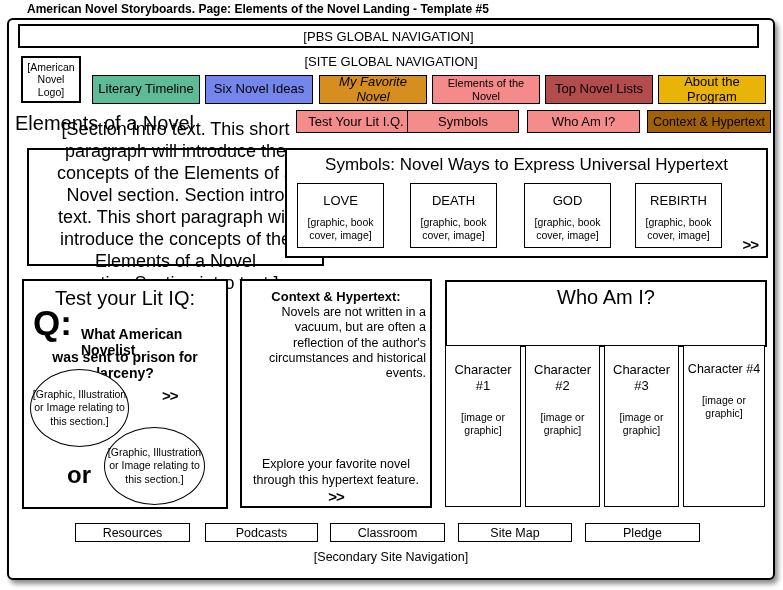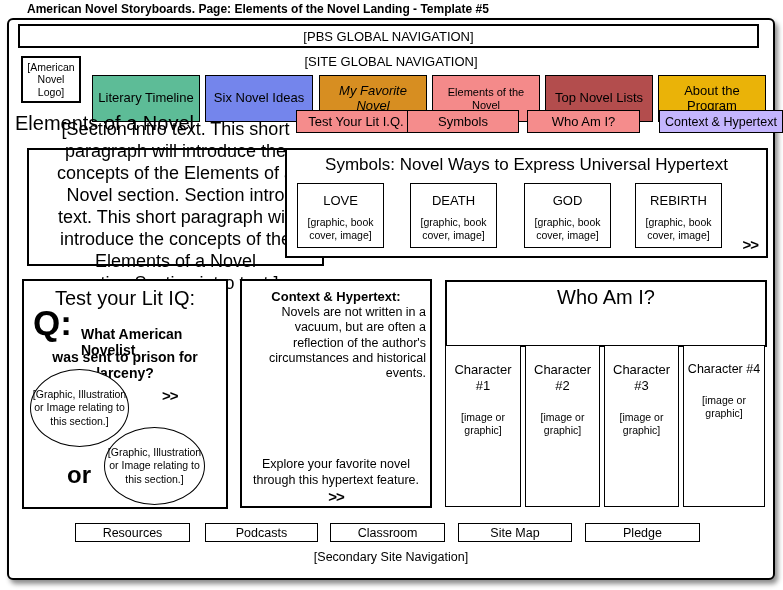--- a/index.html
+++ b/index.html
@@ -6,21 +6,21 @@
   .page{position:relative;width:783px;height:590px;font-family:"Liberation Sans",sans-serif;color:#000;background:#fff;overflow:hidden;}
   .page-title{position:absolute;left:27px;top:2px;font-size:12px;font-weight:bold;}
   .frame{position:absolute;left:7px;top:18px;width:764px;height:558px;border:2px solid #000;border-radius:6px;background:#fff;box-shadow:3px 4px 5px rgba(0,0,0,0.45);}
   .abs{position:absolute;}
   .box{border:2px solid #000;background:#fff;}
   .cen{display:flex;align-items:center;justify-content:center;text-align:center;}
   
   .pbs{left:9px;top:4px;width:737px;height:20px;font-size:13px;}
   .logo{left:12px;top:36px;width:56px;height:43px;font-size:10.5px;line-height:1.15;}
   .site-label{left:0;top:34px;width:100%;text-align:center;font-size:13px;}
-  .navbtn{top:55px;width:108px;height:47px;border:1px solid #000;font-size:13px;line-height:1.1;padding:4px 2px;box-sizing:border-box;}
+  .navbtn{top:55px;width:108px;height:29px;border:1px solid #000;font-size:13px;line-height:1.1;padding:4px 2px;box-sizing:border-box;}
   .nb0{left:83px}.nb1{left:196px}.nb2{left:310px}.nb3{left:423px;font-size:11px}.nb4{left:536px}.nb5{left:649px}
   .heading{left:6px;top:92px;font-size:20px;}
   .subbtn{top:90px;height:23px;border:1px solid #000;font-size:13px;box-sizing:border-box;}
   .sb0{left:272px;width:120px}.sb1{left:398px;width:112px}.sb2{left:518px;width:113px}.sb3{left:638px;width:124px;font-size:12.5px}
   
   .intro{left:18px;top:128px;width:253px;height:106px;font-size:18px;line-height:1.22;padding:4px 20px;box-sizing:content-box;}
   .symbols{left:276px;top:128px;width:479px;height:106px;}
   .sym-title{left:0;top:5px;width:100%;text-align:center;font-size:17px;}
   .sym-tile{top:33px;width:85px;height:63px;border:1.5px solid #000;position:absolute;text-align:center;}
   .st0{left:10px}.st1{left:123px}.st2{left:237px}.st3{left:348px}
@@ -76,21 +76,21 @@
     <div class="abs cen navbtn nb1" style="background-color: rgb(116, 133, 236);">Six Novel Ideas</div>
     <div class="abs cen navbtn nb2" style="background-color: rgb(215, 142, 33); font-style: italic;">My Favorite Novel</div>
     <div class="abs cen navbtn nb3" style="background-color: rgb(244, 138, 138);">Elements of the Novel</div>
     <div class="abs cen navbtn nb4" style="background-color: rgb(179, 77, 77);">Top Novel Lists</div>
     <div class="abs cen navbtn nb5" style="background-color: #eab308;">About the Program</div>
 
     <div class="abs heading">Elements of a Novel</div>
     <div class="abs cen subbtn sb0" style="background-color: rgb(245, 140, 140); margin-left: 15px;">Test Your Lit I.Q.</div>
     <div class="abs cen subbtn sb1" style="background-color: rgb(245, 140, 140);">Symbols</div>
     <div class="abs cen subbtn sb2" style="background-color: rgb(245, 140, 140);">Who Am I?</div>
-    <div class="abs cen subbtn sb3" style="background-color: #c4b5fd; margin-left: 12px;">Context &amp; Hypertext</div>
+    <div class="abs cen subbtn sb3" style="background-color: #a16207;">Context &amp; Hypertext</div>
 
     <div class="abs box cen intro">[Section intro text. This short paragraph will introduce the concepts of the Elements of a Novel section. Section intro text. This short paragraph will introduce the concepts of the Elements of a Novel section.Section intro text.]</div>
 
     <div class="abs box symbols">
       <div class="abs sym-title">Symbols: Novel Ways to Express Universal Hypertext</div>
       <div class="sym-tile st0">
         <div class="sym-name">LOVE</div>
         <div class="sym-ph">[graphic, book cover, image]</div>
       </div>
       <div class="sym-tile st1">

